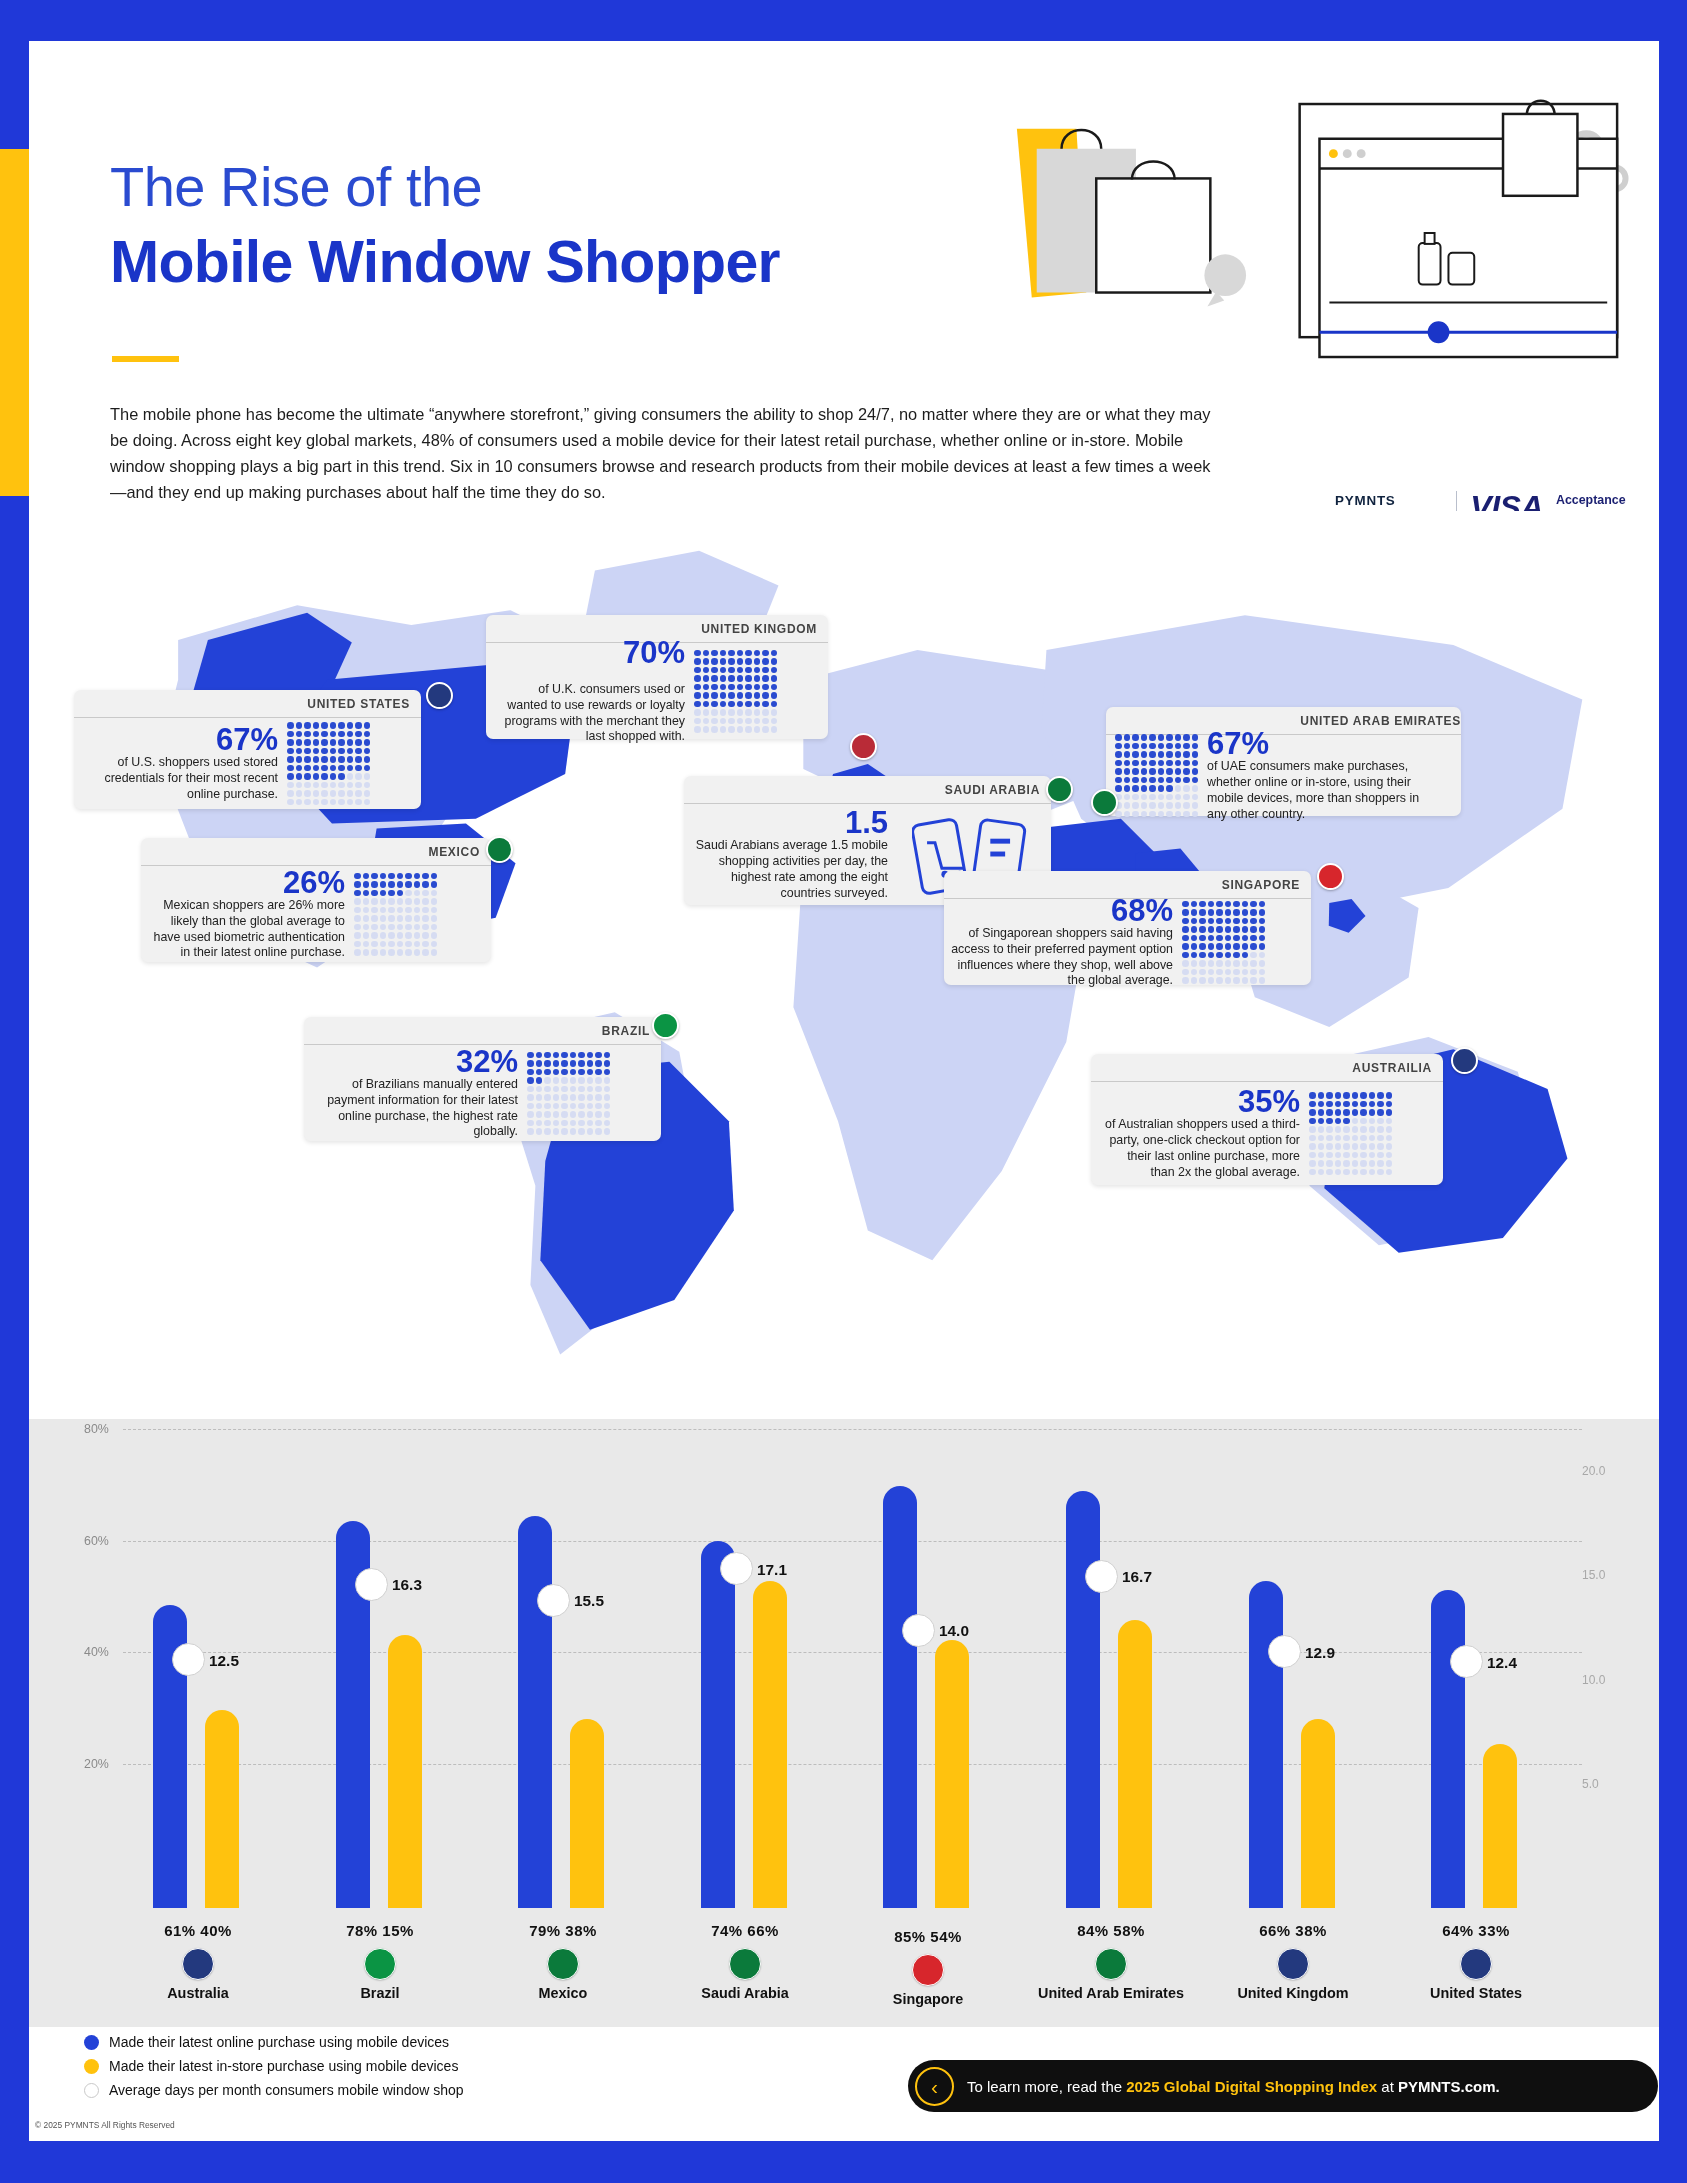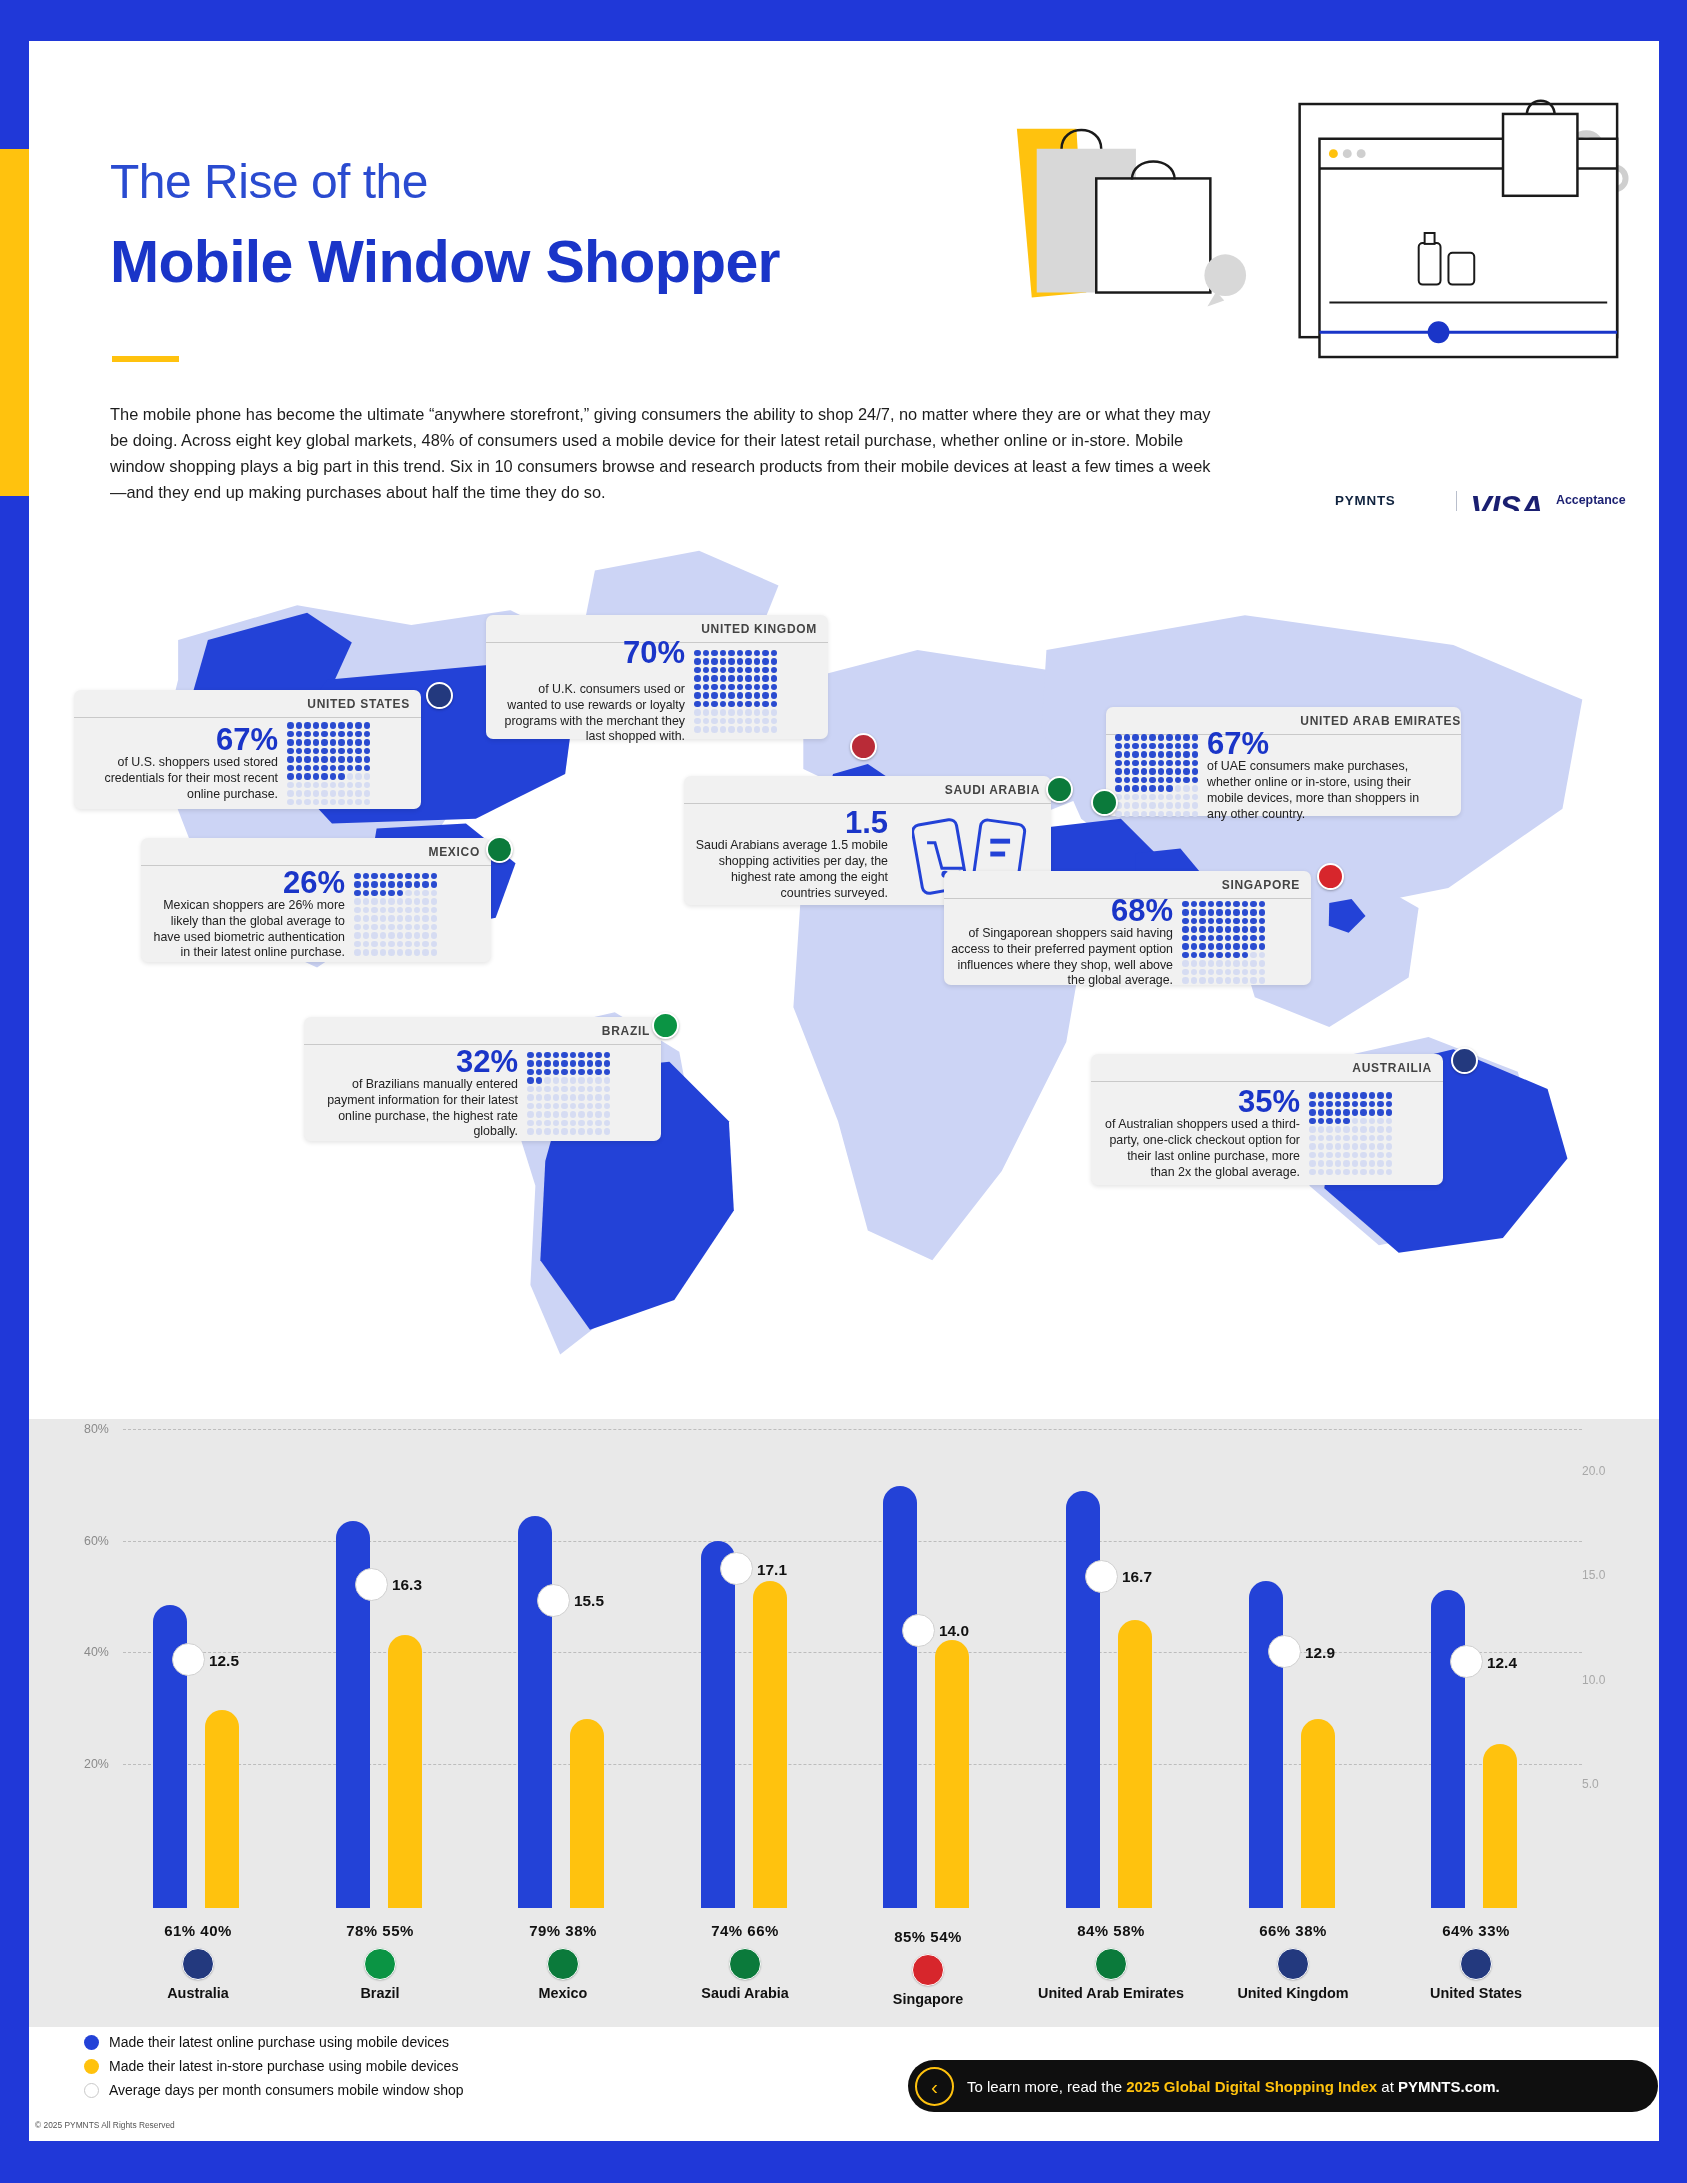--- a/index.html
+++ b/index.html
@@ -25,21 +25,21 @@
   .accent-bar {
     position: absolute;
     left: 0px; top: 149px;
     width: 29px; height: 347px;
     background: #ffc20e;
   }
 
   
   .title-1 {
     position: absolute; left: 110px; top: 154px;
-    font-size: 48px; font-weight: 400; color: #2a4bd0;
+    font-size: 56px; font-weight: 400; color: #2a4bd0;
     letter-spacing: -0.5px;
   }
   .title-2 {
     position: absolute; left: 110px; top: 228px;
     font-size: 59px; font-weight: bold; color: #1a35c8;
     letter-spacing: -0.7px;
   }
   .title-rule {
     position: absolute; left: 112px; top: 356px;
     width: 67px; height: 6px; background: #ffc20e;
@@ -1159,21 +1159,21 @@
           </div>
         </div>
     </div>
     <div class="axis-row" id="axisrow">
         <div class="axis-item" style="left: 65px; top: 14px;">
           <div class="axis-pcts">61% 40%</div>
           <div class="axis-flag" style="background:#23397e;"></div>
           <div class="axis-name">Australia</div>
         </div>
         <div class="axis-item" style="left: 247px; top: 14px;">
-          <div class="axis-pcts">78% 55%</div>
+          <div class="axis-pcts">78% 15%</div>
           <div class="axis-flag" style="background:#0b9444;"></div>
           <div class="axis-name">Brazil</div>
         </div>
         <div class="axis-item" style="left: 430px; top: 14px;">
           <div class="axis-pcts">79% 38%</div>
           <div class="axis-flag" style="background:#0b7a3b;"></div>
           <div class="axis-name">Mexico</div>
         </div>
         <div class="axis-item" style="left: 612px; top: 14px;">
           <div class="axis-pcts">74% 66%</div>

